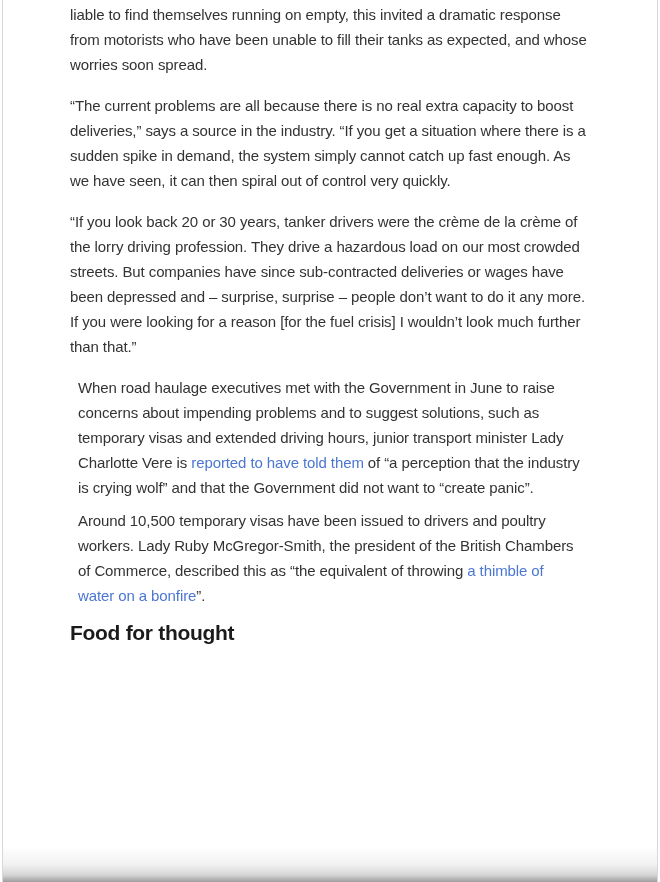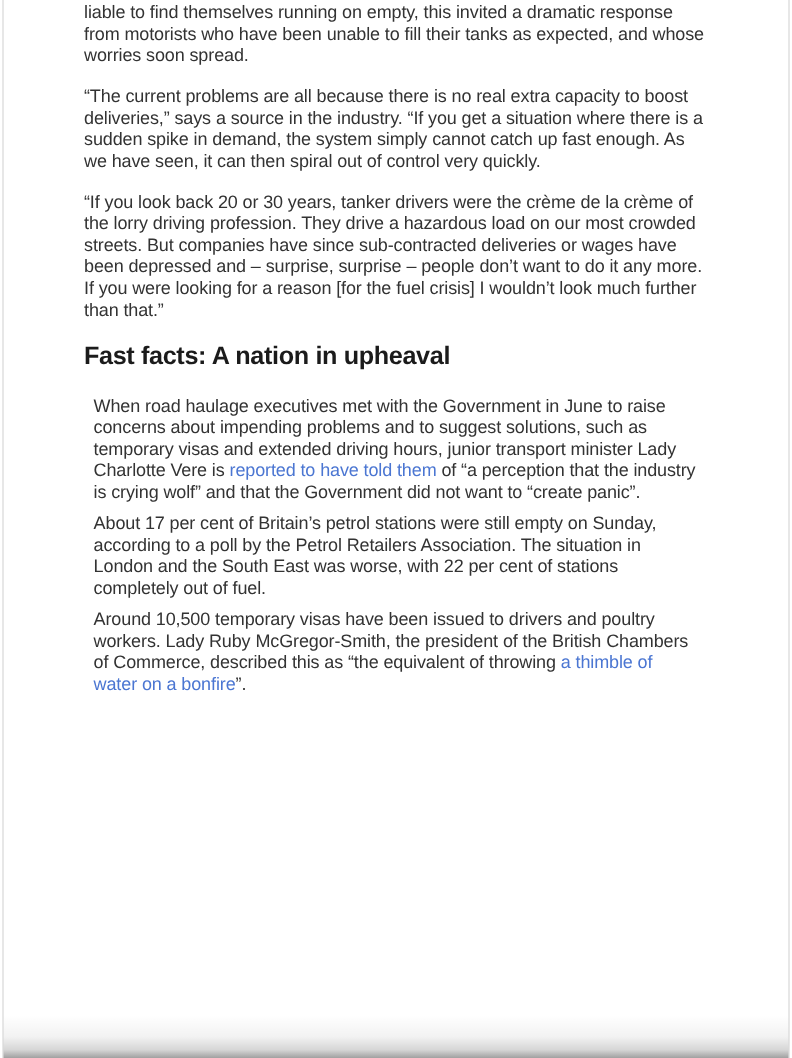--- a/index.html
+++ b/index.html
@@ -27,21 +27,21 @@
     border-right: 1px solid var(--border);
     overflow: hidden;
     background: var(--bg);
   }
   .content {
     padding: 2px 67px 0 67px;
   }
   p.para {
     margin: 0 0 16px 0;
     font-size: 15px;
-    line-height: 18px;
+    line-height: 25px;
     color: var(--text);
     letter-spacing: -0.1px;
   }
   p.para.tight {
     margin: 8px;
   }
   h2.section-heading {
     margin: 12px 0 20px 0;
     font-size: 21px;
     line-height: 26px;
@@ -76,24 +76,23 @@
 
 <div class="page">
   <div class="content">
 
     <div>
         <p class="para"><span>liable to find themselves running on empty, this invited a dramatic response from motorists who have been unable to fill their tanks as expected, and whose worries soon spread.</span></p>
         <p class="para"><span>“The current problems are all because there is no real extra capacity to boost deliveries,” says a source in the industry. “If you get a situation where there is a sudden spike in demand, the system simply cannot catch up fast enough. As we have seen, it can then spiral out of control very quickly.</span></p>
         <p class="para"><span>“If you look back 20 or 30 years, tanker drivers were the crème de la crème of the lorry driving profession. They drive a hazardous load on our most crowded streets. But companies have since sub-contracted deliveries or wages have been depressed and – surprise, surprise – people don’t want to do it any more. If you were looking for a reason [for the fuel crisis] I wouldn’t look much further than that.”</span></p>
       </div>
 
-    <h2 class="section-heading">Fast facts: A nation in upheaval</h2>
 
     <div>
         <p class="para tight"><span>When road haulage executives met with the Government in June to raise concerns about impending problems and to suggest solutions, such as temporary visas and extended driving hours, junior transport minister Lady Charlotte Vere is </span><a class="inline-link" href="#">reported to have told them</a><span> of “a perception that the industry is crying wolf” and that the Government did not want to “create panic”.</span></p>
-        <p class="para tight"><span>About 17 per cent of Britain’s petrol stations were still empty on Sunday, according to a poll by the Petrol Retailers Association. The situation in London and the South East was worse, with 22 per cent of stations completely out of fuel.</span></p>
         <p class="para tight"><span>Around 10,500 temporary visas have been issued to drivers and poultry workers. Lady Ruby McGregor-Smith, the president of the British Chambers of Commerce, described this as “the equivalent of throwing </span><a class="inline-link" href="#">a thimble of water on a bonfire</a><span>”.</span></p>
       </div>
 
+    <h2 class="section-heading last">Food for thought</h2>
 
   </div>
   <div class="bottom-fade"></div>
 </div>
 
 </body></html>

